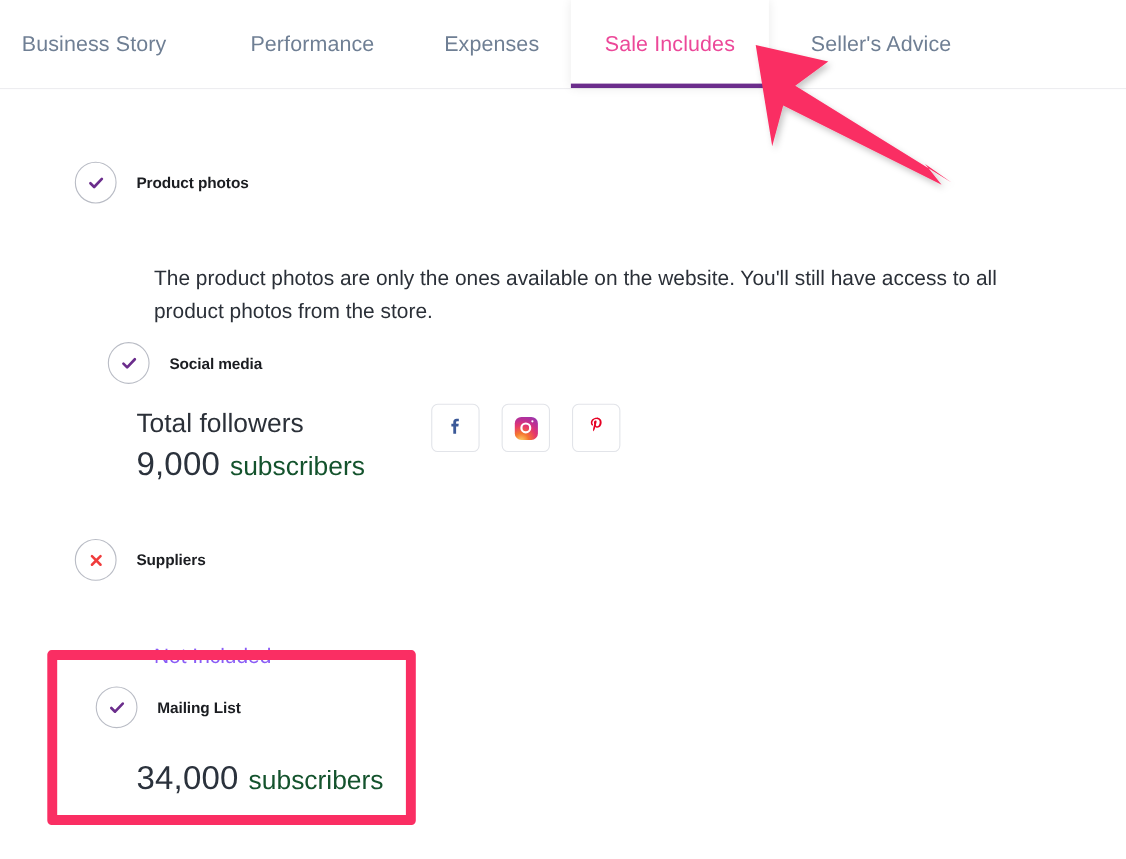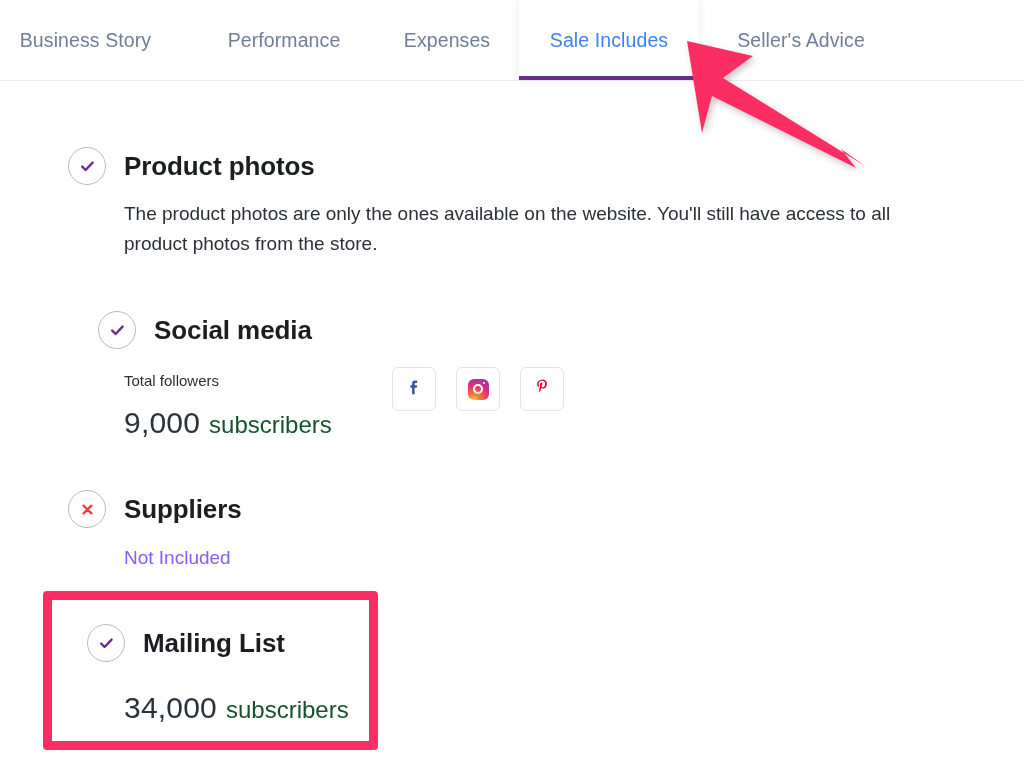--- a/index.html
+++ b/index.html
@@ -39,21 +39,21 @@
     justify-content: center;
     font-size: 19.5px;
     letter-spacing: 0.1px;
     color: #6f7f94;
     white-space: nowrap;
     cursor: pointer;
     background: transparent;
   }
 
   .tab.active {
-    color: #3b82f6;
+    color: #ec4899;
     background: #ffffff;
     box-shadow: 0 0 9px rgba(0,0,0,0.085);
     z-index: 3;
   }
 
   .tab.active::after {
     content: "";
     position: absolute;
     left: 0;
     right: 0;
@@ -104,33 +104,34 @@
     justify-content: center;
   }
 
   .status-circle svg { display: block; }
 
   .sec-title {
     position: absolute;
     left: 124px;
     top: 50%;
     transform: translateY(-50%);
-    font-size: 26px;
+    font-size: 14px;
     font-weight: bold;
     color: #1b1d21;
     letter-spacing: -0.1px;
     white-space: nowrap;
   }
 
   .sec-body {
     position: absolute;
-    left: 124px;
+    left: 140px;
     font-size: 19px;
     color: #2b3038;
     line-height: 30px;
+    margin-top: 40px;
   }
 
   .sec-body.muted {
     color: #8b5cf6;
   }
 
   
   .stat-line {
     position: absolute;
     left: 124px;
@@ -147,21 +148,21 @@
 
   .stat-unit {
     font-size: 24px;
     color: #14532d;
     margin-left: 9px;
   }
 
   .label-line {
     position: absolute;
     left: 124px;
-    font-size: 15px;
+    font-size: 24px;
     color: #2b3038;
     white-space: nowrap;
     text-align: center;
   }
 
   
   .social-row {
     position: absolute;
     left: 392px;
     display: flex;

